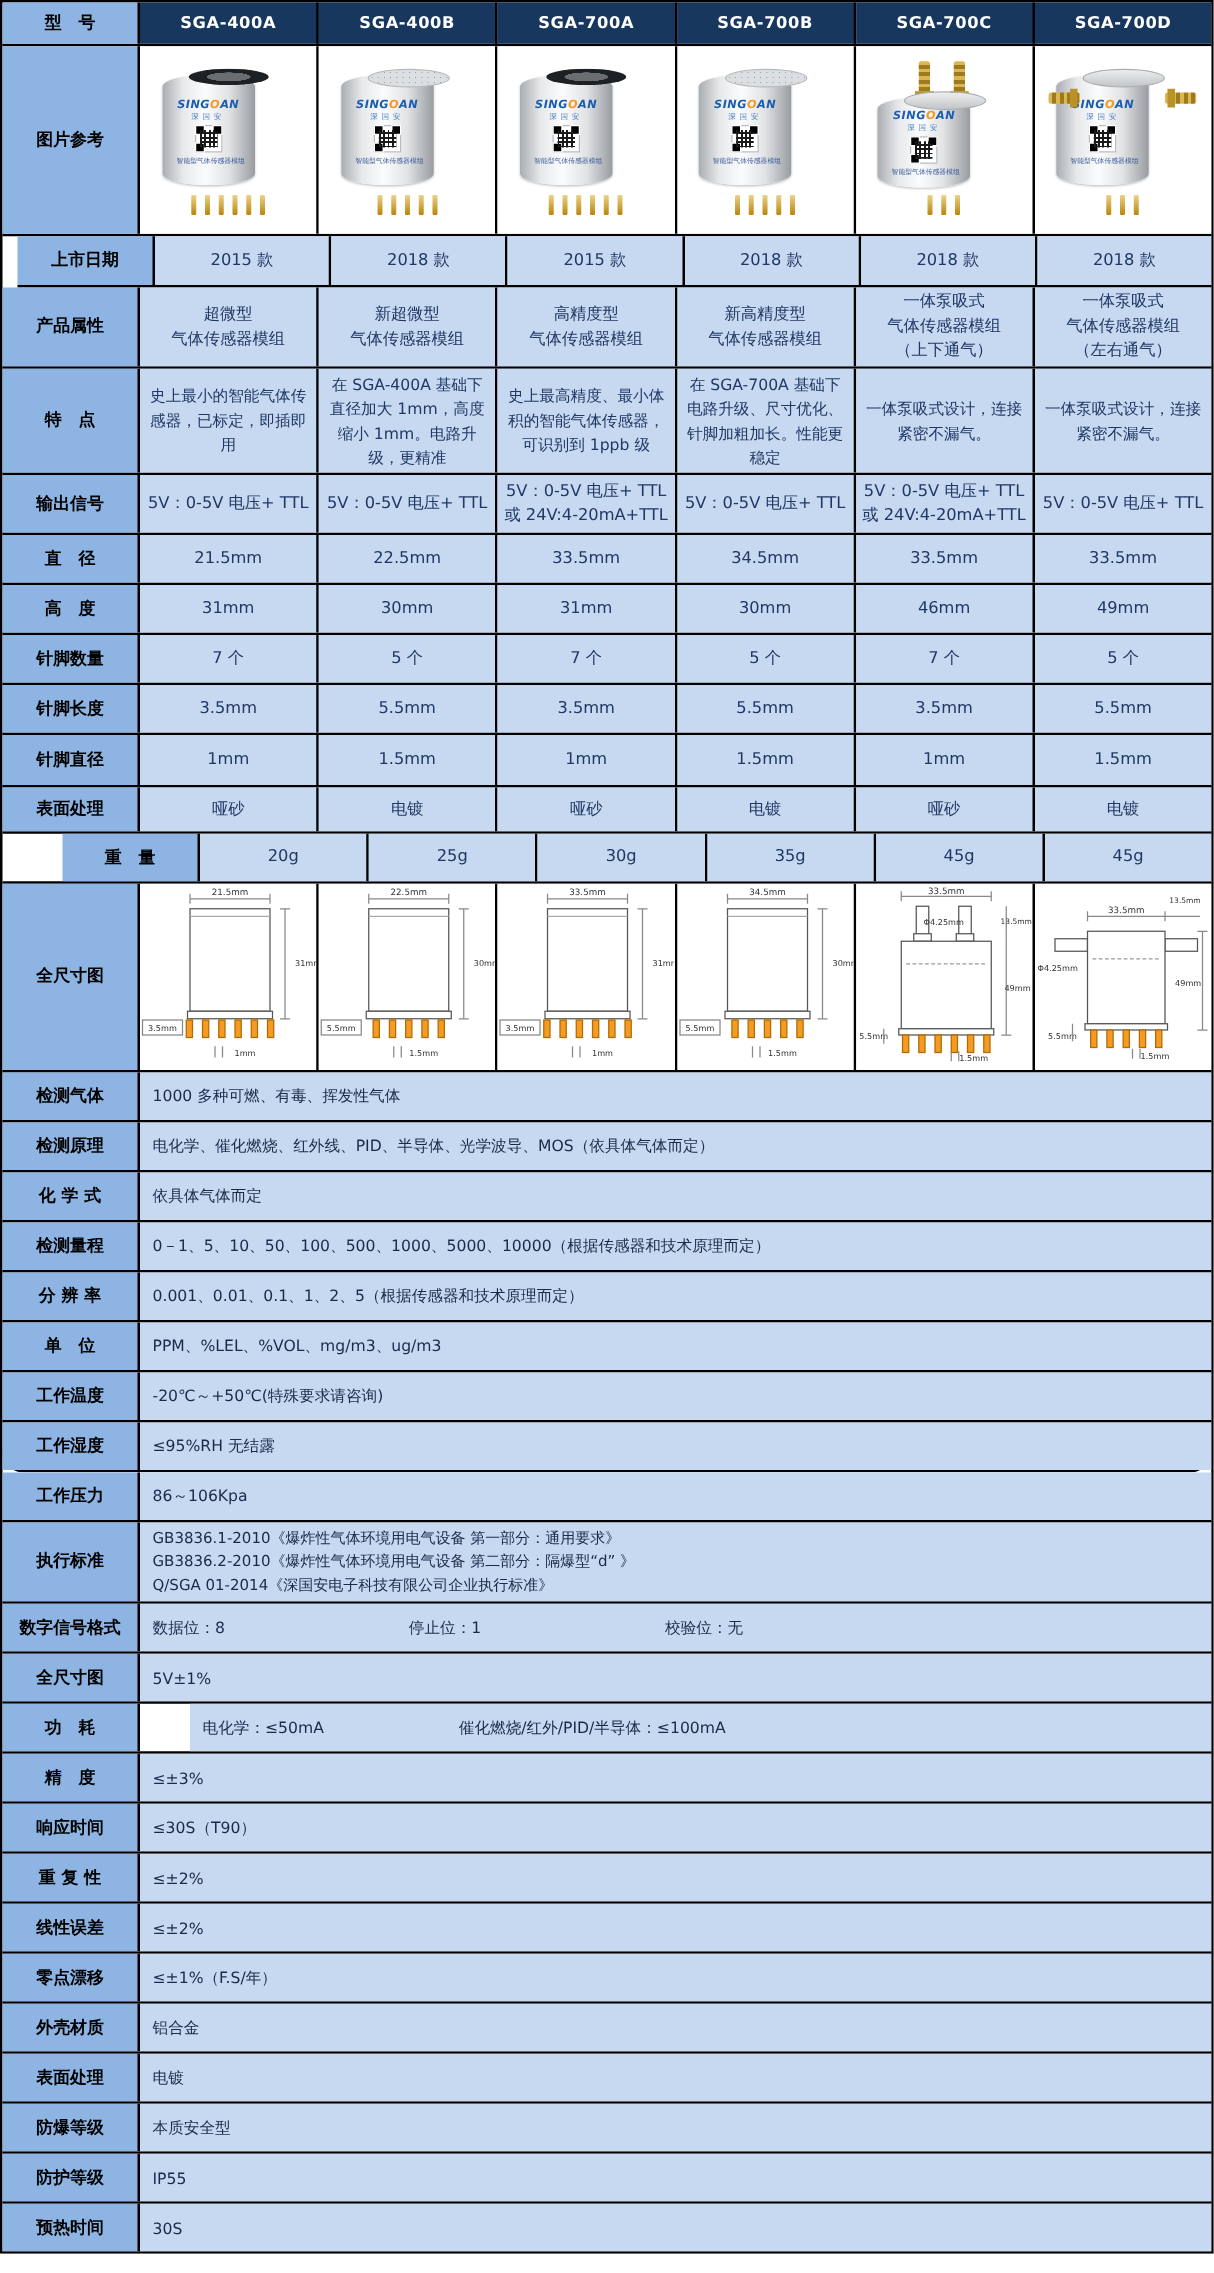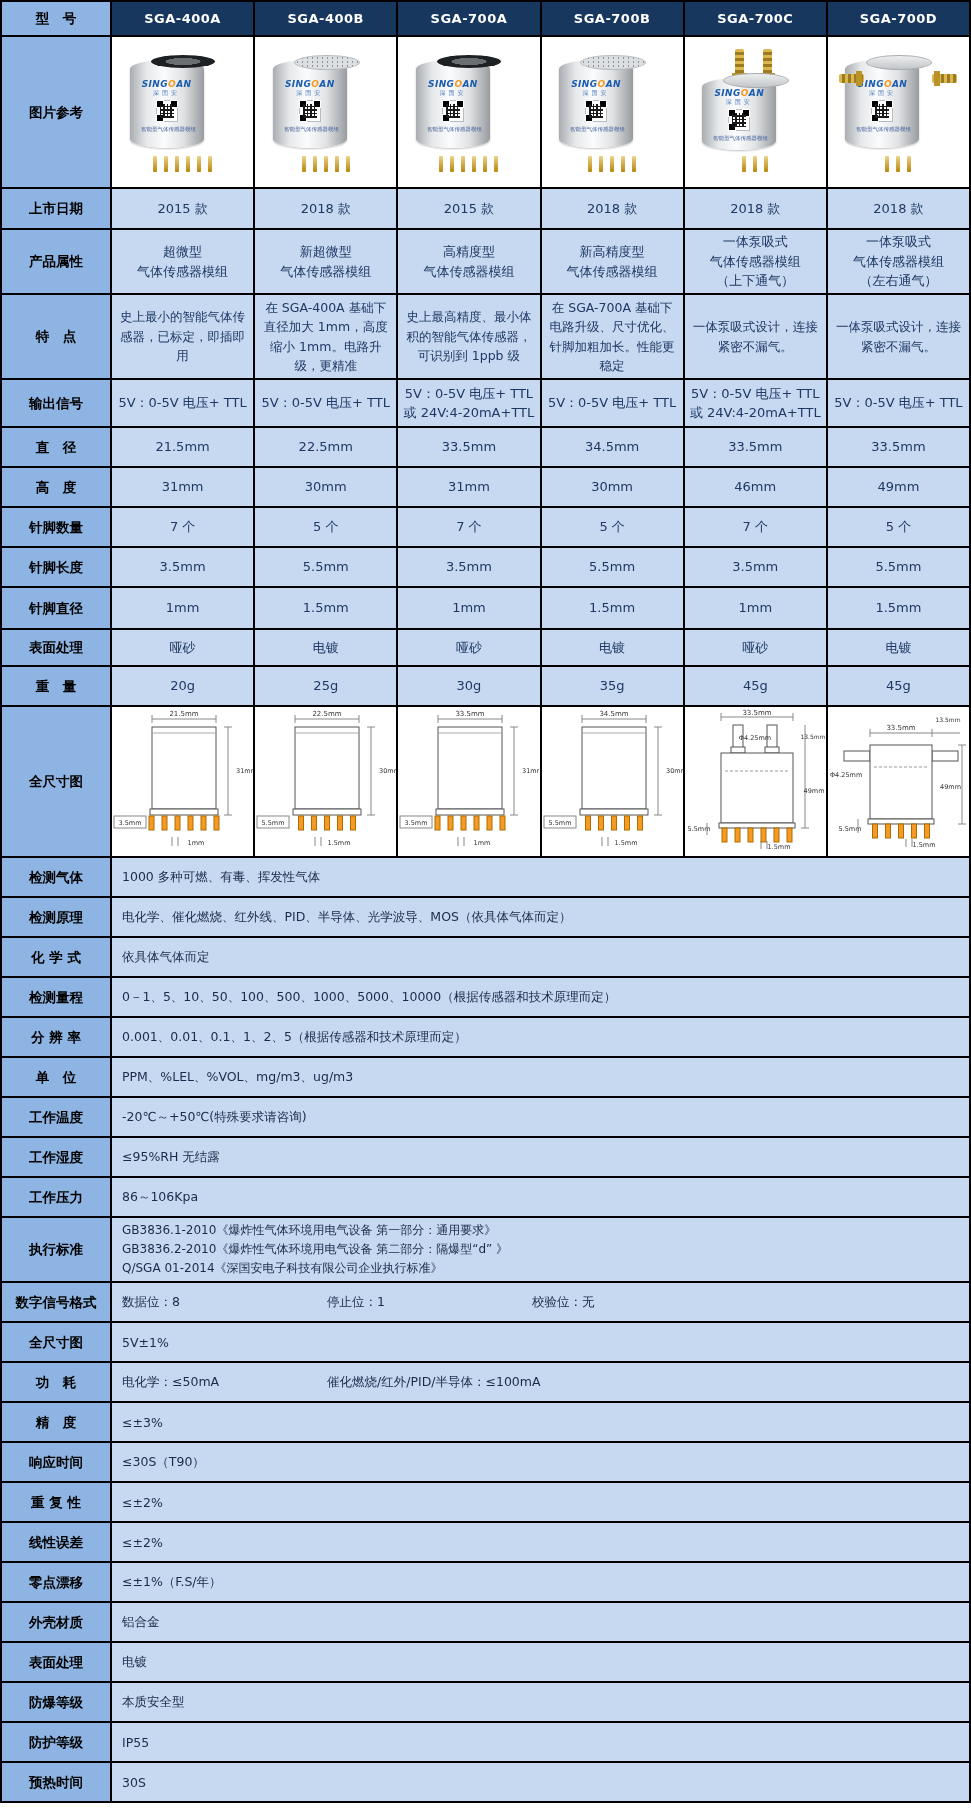--- a/index.html
+++ b/index.html
@@ -209,21 +209,21 @@
             </div>
             <div class="s-cap plain"></div>
             <div class="s-pins">
               <div class="s-pin"></div>
               <div class="s-pin"></div>
               <div class="s-pin"></div>
             </div>
           </div>
         </div>
       </div>
-      <div class="row" style="height: 39px;">
+      <div class="row" style="height: 39px; margin-left: 12px;">
         <div class="cell label-cell">上市日期</div>
         <div class="cell spec-cell">2015 款</div>
         <div class="cell spec-cell">2018 款</div>
         <div class="cell spec-cell">2015 款</div>
         <div class="cell spec-cell">2018 款</div>
         <div class="cell spec-cell">2018 款</div>
         <div class="cell spec-cell">2018 款</div>
       </div>
       <div class="row" style="height: 63px;">
         <div class="cell label-cell">产品属性</div>
@@ -309,21 +309,21 @@
       </div>
       <div class="row" style="height: 35px;">
         <div class="cell label-cell">表面处理</div>
         <div class="cell spec-cell">哑砂</div>
         <div class="cell spec-cell">电镀</div>
         <div class="cell spec-cell">哑砂</div>
         <div class="cell spec-cell">电镀</div>
         <div class="cell spec-cell">哑砂</div>
         <div class="cell spec-cell">电镀</div>
       </div>
-      <div class="row" style="height: 38px;">
+      <div class="row" style="height: 38px; padding-left: 48px;">
         <div class="cell label-cell">重　量</div>
         <div class="cell spec-cell">20g</div>
         <div class="cell spec-cell">25g</div>
         <div class="cell spec-cell">30g</div>
         <div class="cell spec-cell">35g</div>
         <div class="cell spec-cell">45g</div>
         <div class="cell spec-cell">45g</div>
       </div>
       <div class="row" style="height: 149px;">
         <div class="cell label-cell">全尺寸图</div>
@@ -513,21 +513,21 @@
         <div class="cell full-cell">0.001、0.01、0.1、1、2、5（根据传感器和技术原理而定）</div>
       </div>
       <div class="row" style="height: 38px;">
         <div class="cell label-cell">单　位</div>
         <div class="cell full-cell">PPM、%LEL、%VOL、mg/m3、ug/m3</div>
       </div>
       <div class="row" style="height: 38px;">
         <div class="cell label-cell">工作温度</div>
         <div class="cell full-cell">-20℃～+50℃(特殊要求请咨询)</div>
       </div>
-      <div class="row" style="height: 38px;">
+      <div class="row" style="height: 38px; border-radius: 17px;">
         <div class="cell label-cell">工作湿度</div>
         <div class="cell full-cell">≤95%RH 无结露</div>
       </div>
       <div class="row" style="height: 38px;">
         <div class="cell label-cell">工作压力</div>
         <div class="cell full-cell">86～106Kpa</div>
       </div>
       <div class="row" style="height: 63px;">
         <div class="cell label-cell">执行标准</div>
         <div class="cell full-cell multi">
@@ -541,21 +541,21 @@
         <div class="cell full-cell parts">
           <div class="part">数据位：8</div>
           <div class="part">停止位：1</div>
           <div class="part">校验位：无</div>
         </div>
       </div>
       <div class="row" style="height: 38px;">
         <div class="cell label-cell">全尺寸图</div>
         <div class="cell full-cell">5V±1%</div>
       </div>
-      <div class="row" style="height: 38px;">
+      <div class="row" style="height: 38px; gap: 40px;">
         <div class="cell label-cell">功　耗</div>
         <div class="cell full-cell parts">
           <div class="part">电化学：≤50mA</div>
           <div class="part">催化燃烧/红外/PID/半导体：≤100mA</div>
         </div>
       </div>
       <div class="row" style="height: 38px;">
         <div class="cell label-cell">精　度</div>
         <div class="cell full-cell">≤±3%</div>
       </div>

